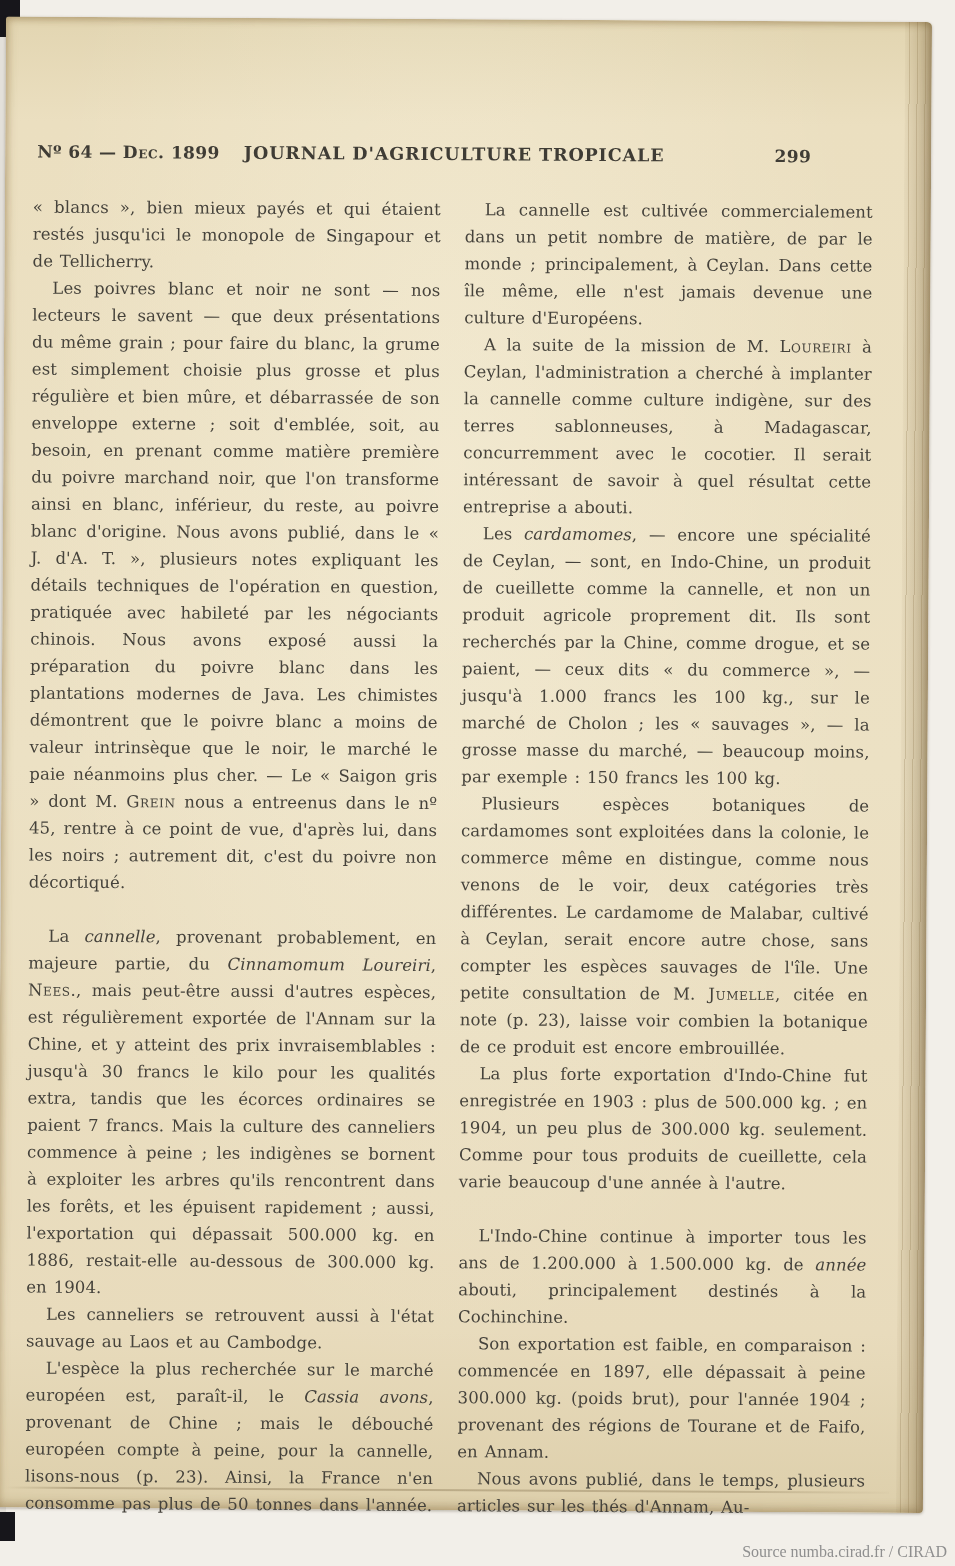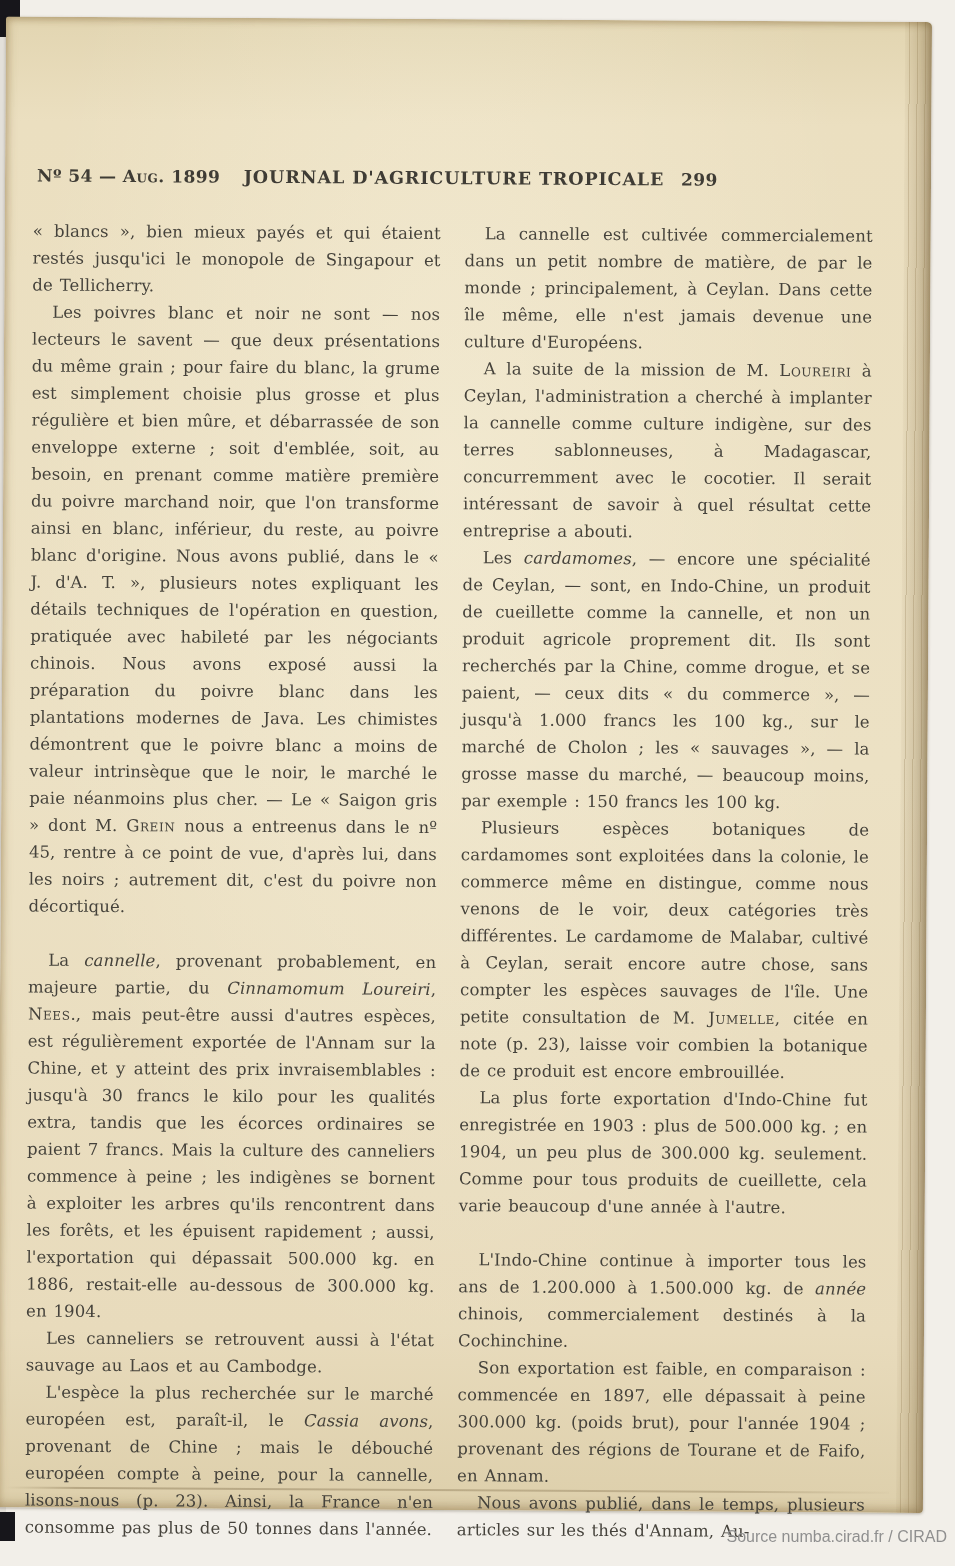--- a/index.html
+++ b/index.html
@@ -60,70 +60,70 @@
     color:var(--ink);
   }
   .page-header{
     display:flex;align-items:baseline;
     padding-right:62px;padding-left:4px;
     font-weight:700;font-size:17px;letter-spacing:.4px;
     color:#3f3c35;
   }
   .issue-label{width:190px;white-space:nowrap;}
   .journal-title{flex:1;text-align:center;font-size:17.5px;letter-spacing:.9px;white-space:nowrap;}
-  .page-number{width:130px;text-align:left;margin-top:24px;}
+  .page-number{width:130px;text-align:right;}
   .columns{display:flex;gap:24px;margin-top:32px;}
   .col{flex:1;min-width:0;}
   p.para{
     margin:0;text-align:justify;text-indent:20px;
     font-size:16.5px;line-height:27px;
     word-spacing:1.5px;letter-spacing:.1px;
     color:var(--ink);
   }
   p.para.no-indent{text-indent:0;}
   p.para.section-gap{margin-top:27px;}
   .seg-i{font-style:italic;}
   .seg-sc{font-variant:small-caps;letter-spacing:.6px;}
   .source-caption{
-    position:absolute;right:8px;bottom:20px;
-    font-family:Liberation Sans, sans-serif;
+    position:absolute;right:8px;bottom:5px;
+    font-family:Liberation Serif, serif;
     font-size:16px;color:var(--caption);
   }
 </style>
 </head>
 <body>
 
 <div class="left-strip"></div>
 <div class="artifact-top"></div>
 <div class="artifact-bottom"></div>
 
 <div class="page">
   <div class="stack-edge"></div>
   <div class="crease"></div>
   <div class="page-inner">
     <div class="page-header">
-      <span class="issue-label"><span>Nº 54 — </span><span class="seg-sc">Aug.</span><span> 1899</span></span>
+      <span class="issue-label"><span>Nº 64 — </span><span class="seg-sc">Dec.</span><span> 1899</span></span>
       <span class="journal-title">JOURNAL D'AGRICULTURE TROPICALE</span>
       <span class="page-number">299</span>
     </div>
     <div class="columns">
       <div class="col">
           <p class="para no-indent"><span>« blancs », bien mieux payés et qui étaient restés jusqu'ici le monopole de Singapour et de Tellicherry.</span></p>
           <p class="para"><span>Les poivres blanc et noir ne sont — nos lecteurs le savent — que deux présentations du même grain ; pour faire du blanc, la grume est simplement choisie plus grosse et plus régulière et bien mûre, et débarrassée de son enveloppe externe ; soit d'emblée, soit, au besoin, en prenant comme matière première du poivre marchand noir, que l'on transforme ainsi en blanc, inférieur, du reste, au poivre blanc d'origine. Nous avons publié, dans le « J. d'A. T. », plusieurs notes expliquant les détails techniques de l'opération en question, pratiquée avec habileté par les négociants chinois. Nous avons exposé aussi la préparation du poivre blanc dans les plantations modernes de Java. Les chimistes démontrent que le poivre blanc a moins de valeur intrinsèque que le noir, le marché le paie néanmoins plus cher. — Le « Saigon gris » dont M. </span><span class="seg-sc">Grein</span><span> nous a entreenus dans le nº 45, rentre à ce point de vue, d'après lui, dans les noirs ; autrement dit, c'est du poivre non décortiqué.</span></p>
           <p class="para section-gap"><span>La </span><span class="seg-i">cannelle</span><span>, provenant probablement, en majeure partie, du </span><span class="seg-i">Cinnamomum Loureiri</span><span>, </span><span class="seg-sc">Nees</span><span>., mais peut-être aussi d'autres espèces, est régulièrement exportée de l'Annam sur la Chine, et y atteint des prix invraisemblables : jusqu'à 30 francs le kilo pour les qualités extra, tandis que les écorces ordinaires se paient 7 francs. Mais la culture des canneliers commence à peine ; les indigènes se bornent à exploiter les arbres qu'ils rencontrent dans les forêts, et les épuisent rapidement ; aussi, l'exportation qui dépassait 500.000 kg. en 1886, restait-elle au-dessous de 300.000 kg. en 1904.</span></p>
           <p class="para"><span>Les canneliers se retrouvent aussi à l'état sauvage au Laos et au Cambodge.</span></p>
           <p class="para"><span>L'espèce la plus recherchée sur le marché européen est, paraît-il, le </span><span class="seg-i">Cassia avons</span><span>, provenant de Chine ; mais le débouché européen compte à peine, pour la cannelle, lisons-nous (p. 23). Ainsi, la France n'en consomme pas plus de 50 tonnes dans l'année.</span></p>
         </div>
       <div class="col">
           <p class="para"><span>La cannelle est cultivée commercialement dans un petit nombre de matière, de par le monde ; principalement, à Ceylan. Dans cette île même, elle n'est jamais devenue une culture d'Européens.</span></p>
           <p class="para"><span>A la suite de la mission de M. </span><span class="seg-sc">Loureiri</span><span> à Ceylan, l'administration a cherché à implanter la cannelle comme culture indigène, sur des terres sablonneuses, à Madagascar, concurremment avec le cocotier. Il serait intéressant de savoir à quel résultat cette entreprise a abouti.</span></p>
           <p class="para"><span>Les </span><span class="seg-i">cardamomes</span><span>, — encore une spécialité de Ceylan, — sont, en Indo-Chine, un produit de cueillette comme la cannelle, et non un produit agricole proprement dit. Ils sont recherchés par la Chine, comme drogue, et se paient, — ceux dits « du commerce », — jusqu'à 1.000 francs les 100 kg., sur le marché de Cholon ; les « sauvages », — la grosse masse du marché, — beaucoup moins, par exemple : 150 francs les 100 kg.</span></p>
           <p class="para"><span>Plusieurs espèces botaniques de cardamomes sont exploitées dans la colonie, le commerce même en distingue, comme nous venons de le voir, deux catégories très différentes. Le cardamome de Malabar, cultivé à Ceylan, serait encore autre chose, sans compter les espèces sauvages de l'île. Une petite consultation de M. </span><span class="seg-sc">Jumelle</span><span>, citée en note (p. 23), laisse voir combien la botanique de ce produit est encore embrouillée.</span></p>
           <p class="para"><span>La plus forte exportation d'Indo-Chine fut enregistrée en 1903 : plus de 500.000 kg. ; en 1904, un peu plus de 300.000 kg. seulement. Comme pour tous produits de cueillette, cela varie beaucoup d'une année à l'autre.</span></p>
-          <p class="para section-gap"><span>L'Indo-Chine continue à importer tous les ans de 1.200.000 à 1.500.000 kg. de </span><span class="seg-i">année</span><span> chinois, commercialement destinés à la Cochinchine.</span></p>
+          <p class="para section-gap"><span>L'Indo-Chine continue à importer tous les ans de 1.200.000 à 1.500.000 kg. de </span><span class="seg-i">année</span><span> abouti, principalement destinés à la Cochinchine.</span></p>
           <p class="para"><span>Son exportation est faible, en comparaison : commencée en 1897, elle dépassait à peine 300.000 kg. (poids brut), pour l'année 1904 ; provenant des régions de Tourane et de Faifo, en Annam.</span></p>
           <p class="para"><span>Nous avons publié, dans le temps, plusieurs articles sur les thés d'Annam, Au-</span></p>
         </div>
     </div>
   </div>
 </div>
 
 <div class="source-caption">Source numba.cirad.fr / CIRAD</div>
 
 </body></html>

